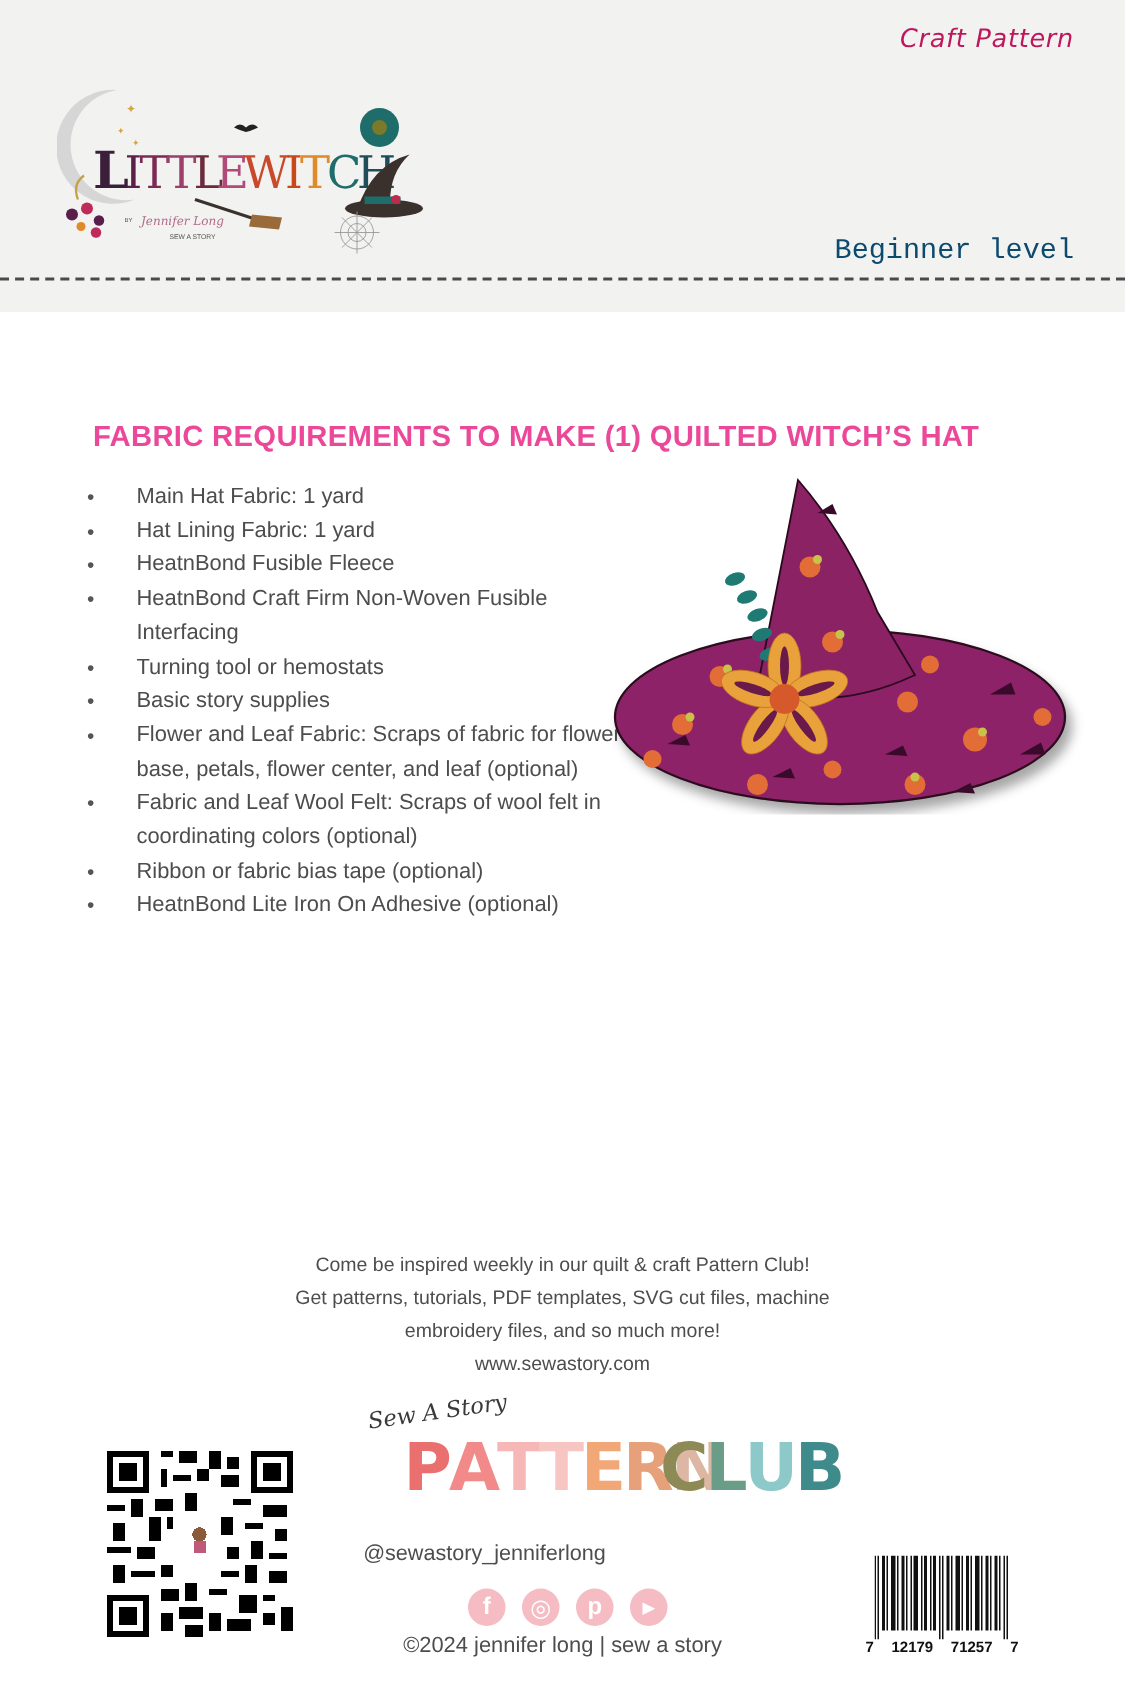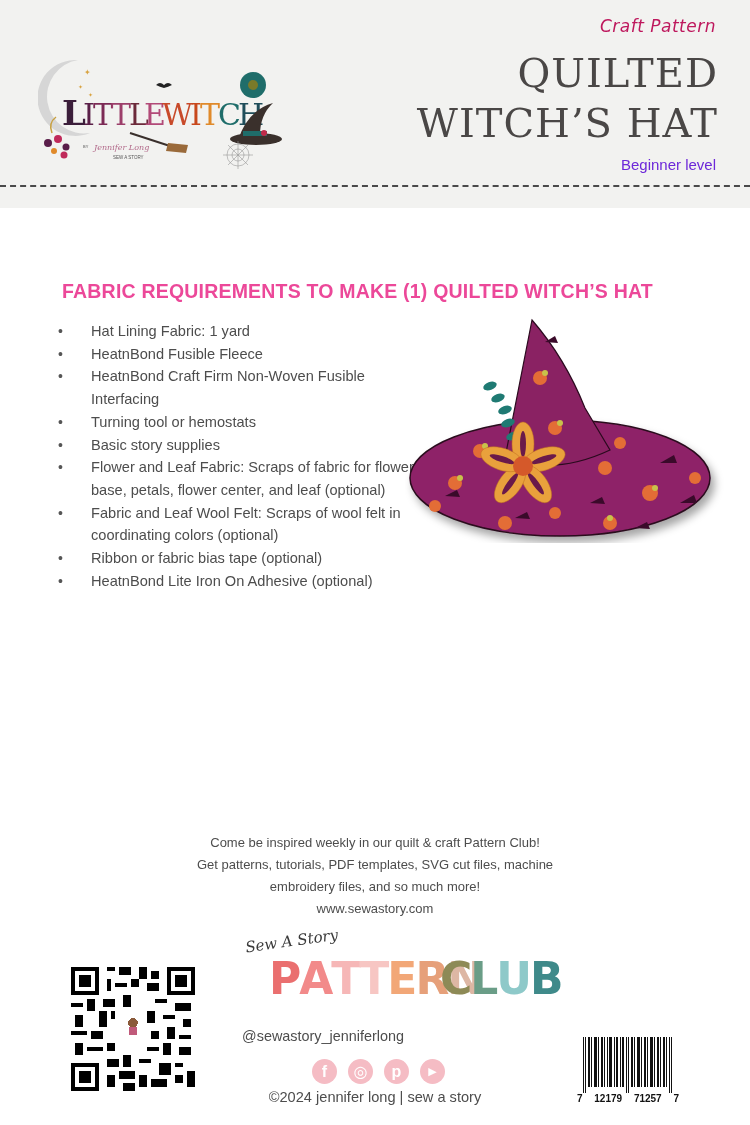--- a/index.html
+++ b/index.html
@@ -6,21 +6,21 @@
   html, body { width: 750px; height: 1125px; background: #ffffff; overflow: hidden; }
   body { position: relative; font-family: "Liberation Sans", "DejaVu Sans", sans-serif; color: #4a4a4a; }
 
   .header { position: absolute; left: 0; top: 0; width: 750px; height: 208px; background: #f2f2f0; }
   .dash-line { position: absolute; left: 0; top: 185px; width: 750px; height: 0; border-top: 2px dashed #4a4a4a; }
 
   .logo { position: absolute; left: 38px; top: 55px; width: 245px; height: 115px; }
 
   .craft-label { position: absolute; right: 34px; top: 16px; font-size: 17px; font-style: italic; color: #be185d; font-family: "DejaVu Sans", sans-serif; font-weight: 300; letter-spacing: 0.5px; }
   .title { position: absolute; right: 32px; top: 48px; text-align: right; font-family: "DejaVu Serif", "Liberation Serif", serif; font-size: 40px; line-height: 50px; color: #4a4746; letter-spacing: 1px; }
-  .level { position: absolute; right: 34px; top: 156px; font-size: 15px; color: #6d28d9; font-family: Liberation Sans, sans-serif; }
+  .level { position: absolute; right: 34px; top: 156px; font-size: 19px; color: #0c4a6e; font-family: Liberation Mono, monospace; }
 
   .section-heading { position: absolute; left: 62px; top: 280px; font-size: 19.5px; font-weight: bold; color: #ec4899; font-family: "Liberation Sans", sans-serif; letter-spacing: 0.2px; white-space: nowrap; }
 
   .req-list { position: absolute; left: 58px; top: 320px; width: 360px; list-style: none; }
   .req-list li { position: relative; padding-left: 33px; font-size: 14.6px; line-height: 22.7px; color: #4d4d4d; font-family: "Liberation Sans", sans-serif; }
   .req-list li::before { content: "•"; position: absolute; left: 0; top: 0; color: #555; font-size: 14px; }
 
   .hat { position: absolute; left: 405px; top: 318px; width: 320px; height: 225px; }
 
   .club-text { position: absolute; left: 0; top: 832px; width: 750px; text-align: center; font-size: 13px; line-height: 22px; color: #4d4d4d; font-family: "Liberation Sans", sans-serif; }
@@ -94,30 +94,27 @@
     <circle cx="16" cy="96" r="3" fill="#e08a2a"></circle>
     <circle cx="26" cy="100" r="3.5" fill="#c02a5a"></circle>
     <path d="M14 78 q-4 -10 4 -16" stroke="#c8a040" stroke-width="1.5" fill="none"></path>
 
     <text x="45" y="93" font-size="4" fill="#555">BY</text>
     <text x="56" y="95" font-family="DejaVu Serif, serif" font-style="italic" font-size="8" fill="#b26a8a">Jennifer Long</text>
     <text x="75" y="104" font-size="4.5" fill="#555">SEW A STORY</text>
   </svg>
 
   <div class="craft-label">Craft Pattern</div>
-  <div class="title">
-    <div>QUILTED</div>
-    <div>WITCH’S HAT</div>
-  </div>
   <div class="level">Beginner level</div>
   <div class="dash-line"></div>
 </div>
 
 <div class="section-heading">FABRIC REQUIREMENTS TO MAKE (1) QUILTED WITCH’S HAT</div>
 <ul class="req-list">
+  <li>Main Hat Fabric: 1 yard</li>
   <li>Hat Lining Fabric: 1 yard</li>
   <li>HeatnBond Fusible Fleece</li>
   <li>HeatnBond Craft Firm Non-Woven Fusible Interfacing</li>
   <li>Turning tool or hemostats</li>
   <li>Basic story supplies</li>
   <li>Flower and Leaf Fabric: Scraps of fabric for flower base, petals, flower center, and leaf (optional)</li>
   <li>Fabric and Leaf Wool Felt: Scraps of wool felt in coordinating colors (optional)</li>
   <li>Ribbon or fabric bias tape (optional)</li>
   <li>HeatnBond Lite Iron On Adhesive (optional)</li>
 </ul>

